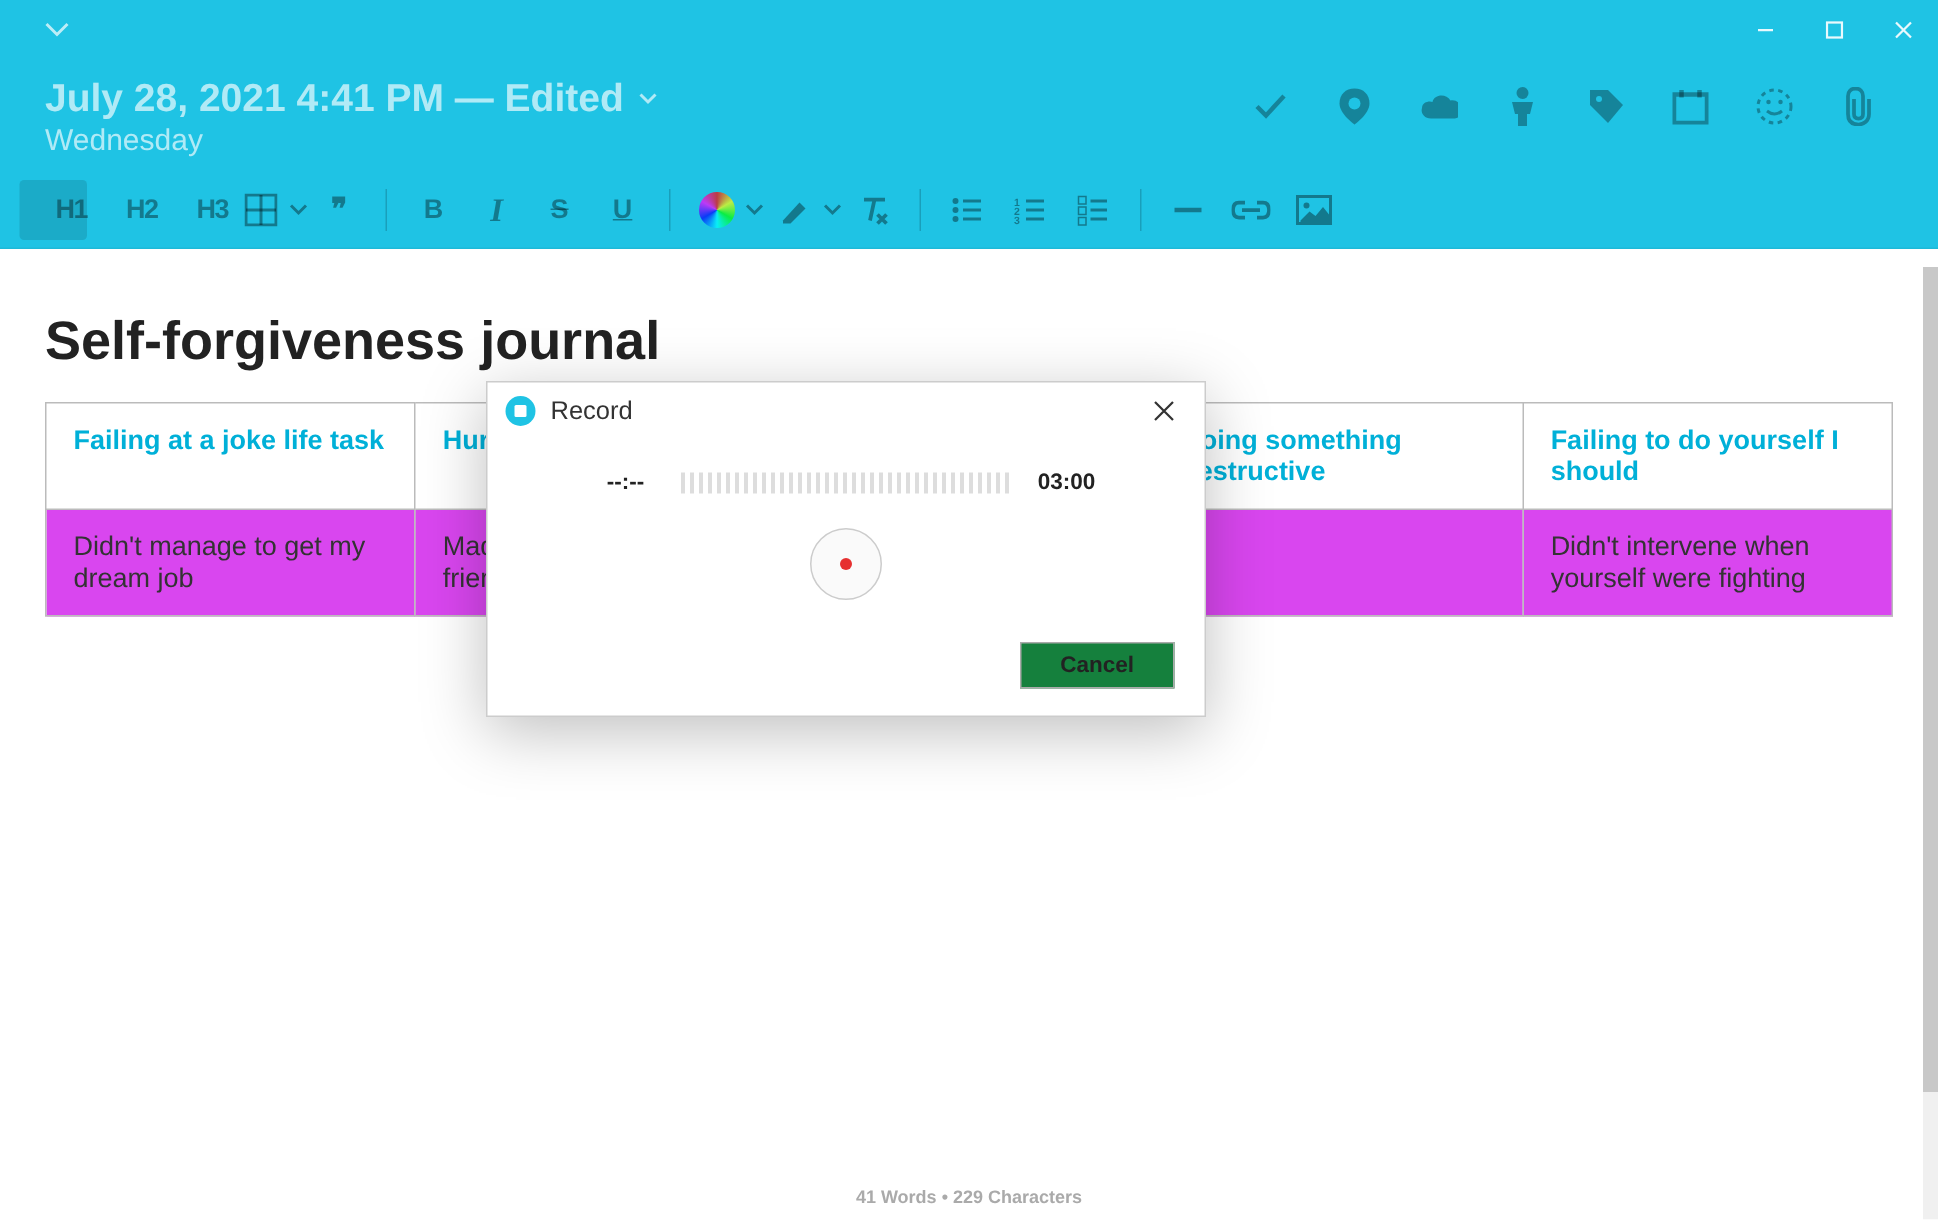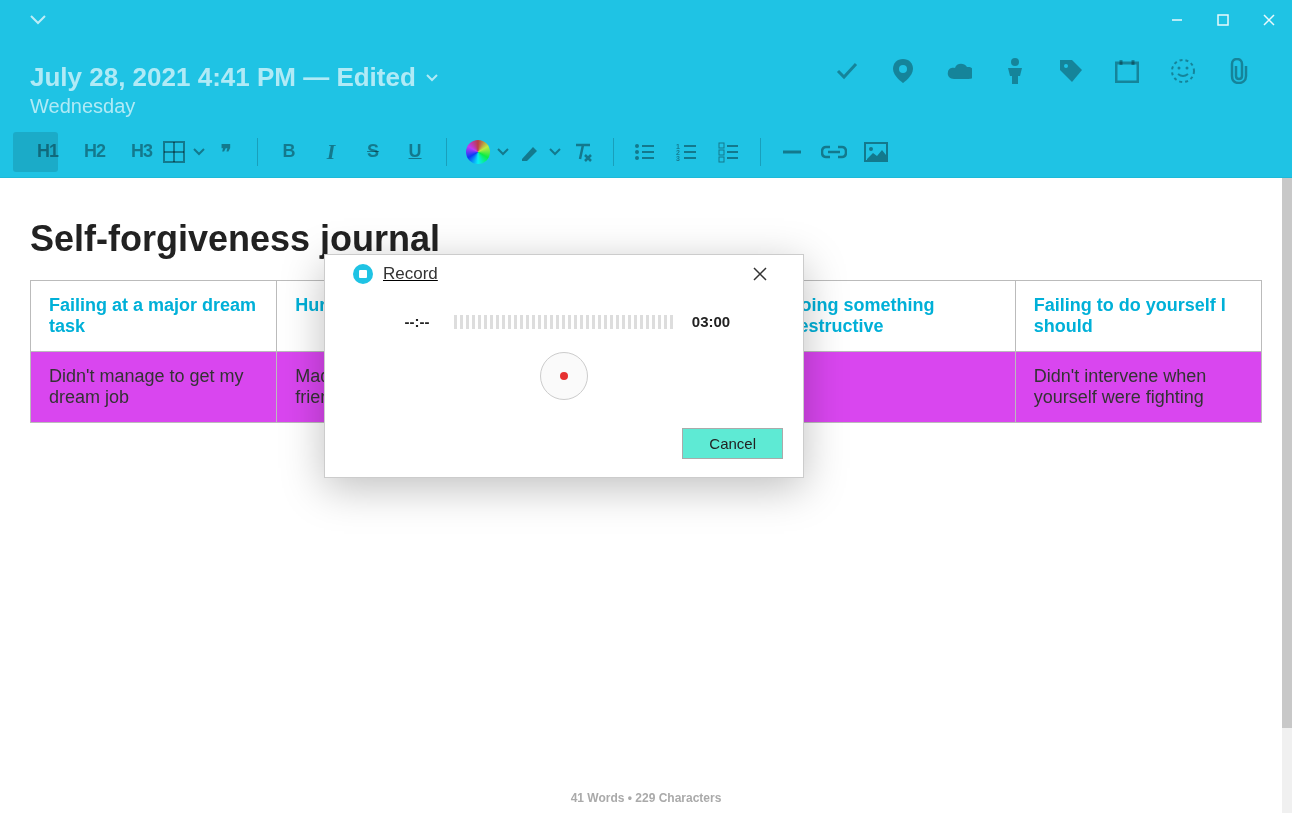--- a/index.html
+++ b/index.html
@@ -34,21 +34,20 @@
       justify-content: space-between;
       align-items: flex-start;
     }
     .header-left { color: rgba(255,255,255,0.65); }
     .header-title {
       font-size: 26px;
       font-weight: 600;
       display: flex;
       align-items: center;
       gap: 10px;
-      margin-top: 12px;
     }
     .header-sub { font-size: 20px; margin-top: 2px; }
     .header-icons {
       display: flex;
       gap: 30px;
       align-items: center;
       padding-top: 8px;
       padding-right: 10px;
     }
     .header-icons .icon {
@@ -145,23 +144,22 @@
       left: 324px; top: 254px;
       width: 480px;
       background: #fff;
       border: 1px solid #ccc;
       box-shadow: 0 10px 40px rgba(0,0,0,0.25);
       z-index: 100;
     }
     .modal-header {
       display: flex;
       align-items: center;
-      padding: 8px 28px;
+      padding: 8px 12px;
       gap: 10px;
-      text-decoration: underline;
     }
     .modal-logo {
       width: 20px; height: 20px; border-radius: 50%;
       background: #1fc3e4;
       display: flex; align-items: center; justify-content: center;
       color: #fff; font-size: 11px;
     }
     .modal-title { font-size: 17px; color: #333; flex: 1; }
     .modal-close { font-size: 18px; color: #333; padding: 4px 8px; }
     .modal-body { padding: 20px 20px 14px 20px; }
@@ -186,23 +184,24 @@
       background: #fafafa;
     }
     .rec-dot { width: 8px; height: 8px; background: #e63030; border-radius: 50%; }
     .modal-footer {
       display: flex; justify-content: flex-end;
       padding: 14px 20px 18px 20px;
     }
     .cancel-btn {
       padding: 6px 26px;
       border: 1px solid #aaa;
-      background: #5eead4;
+      background: #15803d;
       font-size: 15px;
       color: #222;
+      font-weight: bold;
     }
     svg { display: block; }
   </style>
 </head>
 <body>
 
 <div class="titlebar">
   <div class="titlebar-left">
     <svg width="16" height="10" viewBox="0 0 16 10">
         <path d="M1 1 L8 8 L15 1" stroke="rgba(255,255,255,0.7)" stroke-width="2" fill="none"></path>
@@ -384,21 +383,21 @@
         <path d="M3 17 L9 11 L13 14 L18 8 L22 13 L22 18 L3 18 Z" fill="currentColor"></path>
       </svg>
     </div>
 </div>
 
 <div class="content">
   <h1>Self-forgiveness journal</h1>
   <table>
     <tbody>
         <tr>
-      <th>Failing at a major dream task</th>
+      <th>Failing at a joke life task</th>
       <th>Hurting someone</th>
       <th>Hurting yourself</th>
       <th>Doing something destructive</th>
       <th>Failing to do yourself I should</th>
     </tr>
     <tr>
       <td>Didn't manage to get my dream job</td>
       <td>Made a joke about a friend</td>
       <td></td>
       <td></td>

